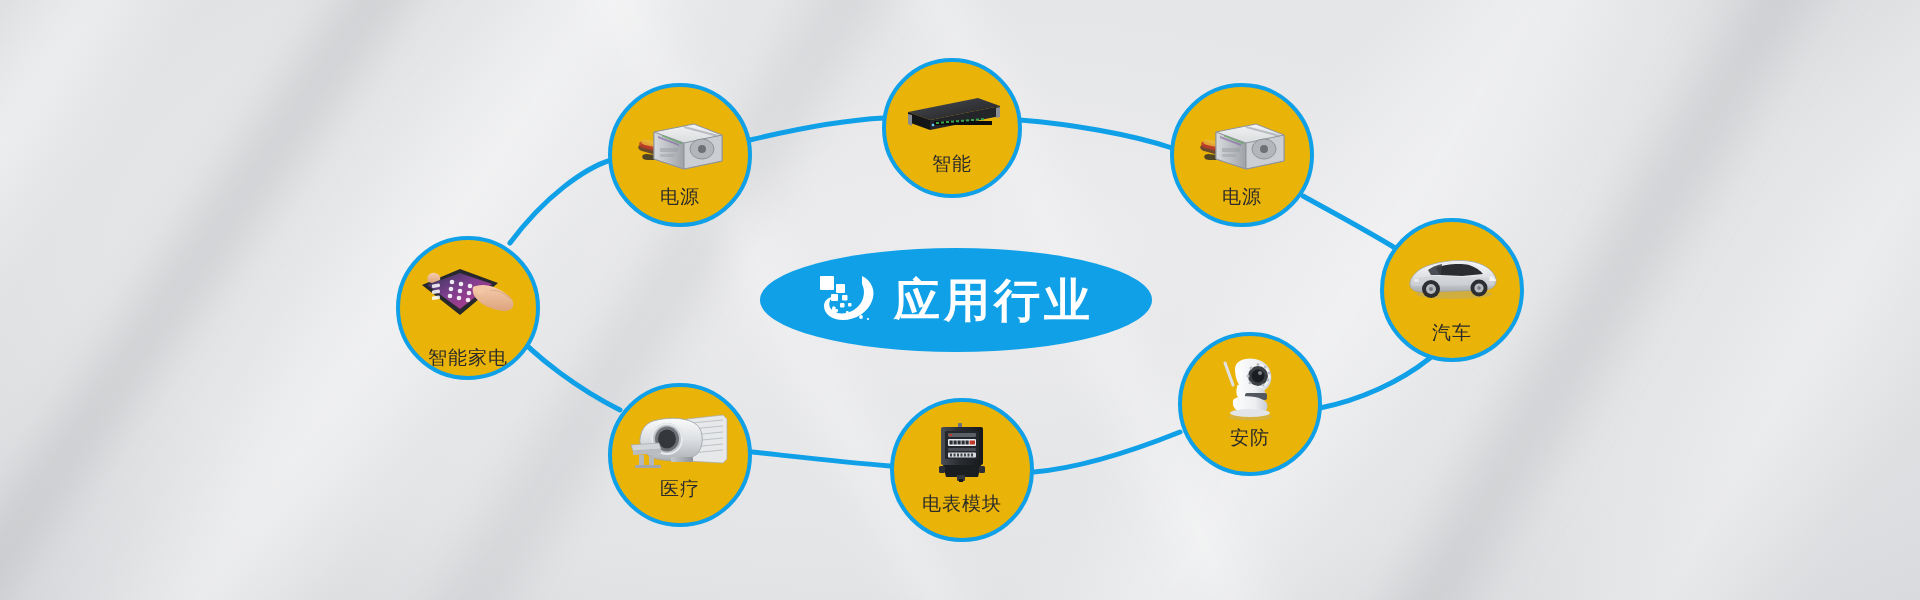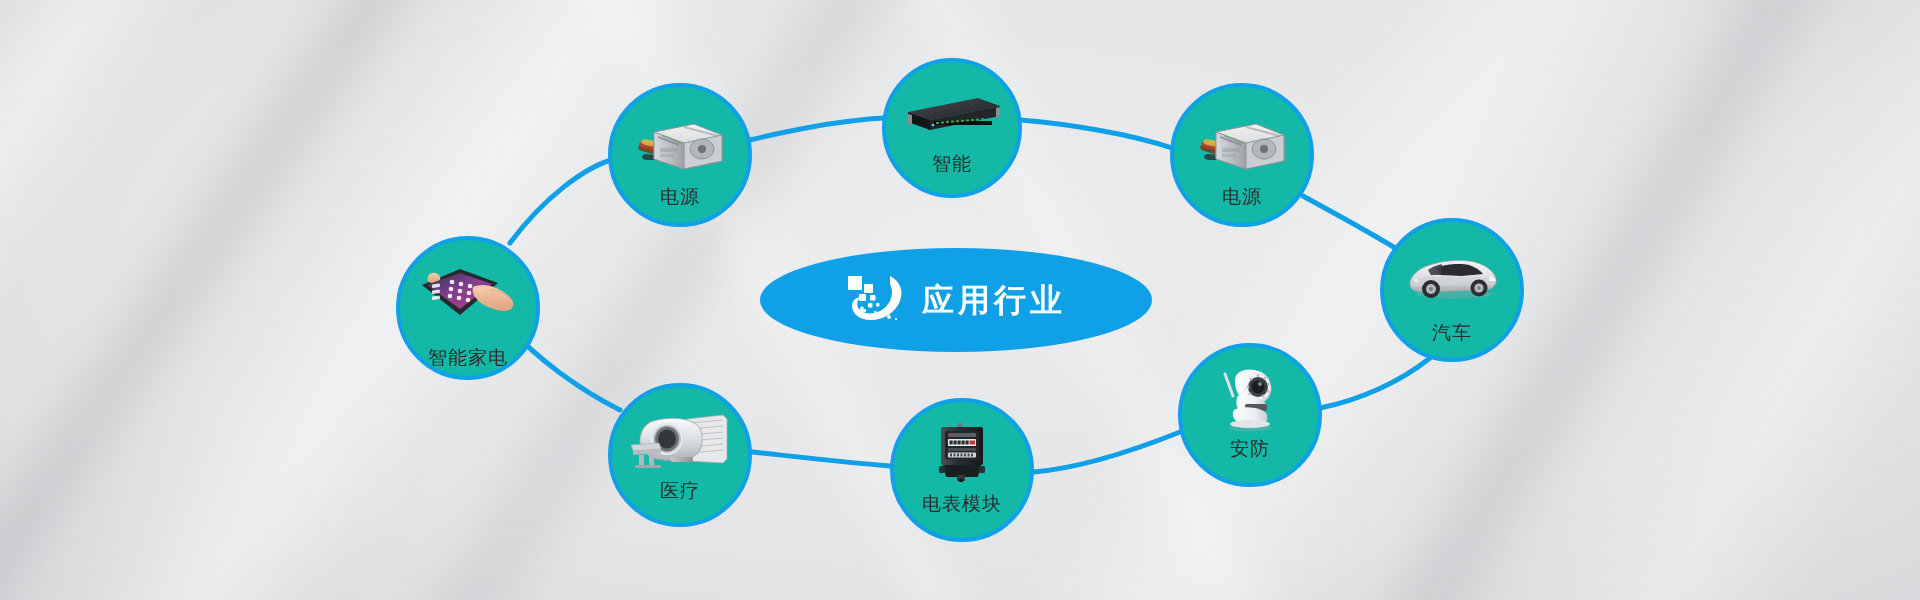--- a/index.html
+++ b/index.html
@@ -25,21 +25,21 @@
     opacity:.55;
   }
 
   
   .layer{ position:absolute; inset:0; width:1920px; height:600px; }
 
   
   .node{
     position:absolute;
     border-radius:50%;
-    background:#14b8a6;
+    background:#eab308;
     border:4px solid #0fa0e8;
     display:flex; flex-direction:column;
     align-items:center; justify-content:flex-start;
     overflow:hidden;
     z-index:5;
   }
   .node-art{
     width:100%;
     display:flex; align-items:center; justify-content:center;
     flex:0 0 auto;
@@ -56,21 +56,21 @@
   .badge{
     position:absolute;
     border-radius:50%;
     background:#0fa0e8;
     display:flex; align-items:center; justify-content:center;
     gap:14px;
     z-index:6;
   }
   .badge-text{
     color:#fff;
-    font-size:32px;
+    font-size:46px;
     font-weight:bold;
     letter-spacing:4px;
     line-height:1;
     white-space:nowrap;
   }
   .badge-logo{ width:62px; height:56px; flex:0 0 auto; }
 </style>
 </head>
 <body>
 
@@ -211,21 +211,21 @@
         <circle cx="79" cy="40" r="8.5" fill="#2c2e32"></circle>
         <circle cx="79" cy="40" r="4.6" fill="#b6babf"></circle>
         <circle cx="79" cy="40" r="1.8" fill="#797d82"></circle>
         <path d="M90 28 C94 29 96 31 96 33 L89 33 Z" fill="#f4f5f6"></path>
         <rect x="14" y="31" width="5" height="3" rx="1.2" fill="#e7e9eb"></rect>
       </svg>
     </div>
     <div class="node-label" style="margin-top:19px;">汽车</div>
   </div>
 
-  <div class="node" style="left:1178px;top:343px;width:144px;height:144px;">
+  <div class="node" style="left:1178px;top:332px;width:144px;height:144px;">
     <div class="node-art" style="margin-top:20px;height:66px;">
       <svg width="78" height="64" viewBox="0 0 78 64">
         <defs>
           <linearGradient id="camG" x1="0" y1="0" x2="1" y2="0">
             <stop offset="0" stop-color="#ffffff"></stop>
               <stop offset="0.65" stop-color="#eceef0"></stop>
             <stop offset="1" stop-color="#c9ccd0"></stop>
           </linearGradient>
         </defs>
         <ellipse cx="39" cy="60" rx="22" ry="3.5" fill="#a9adb2" opacity=".3"></ellipse>
@@ -295,21 +295,21 @@
         <path d="M10 42 L48 42 L45 54 L13 54 Z" fill="#1b1e21"></path>
         <rect x="6" y="43" width="6" height="7" rx="1.5" fill="#2b2e33"></rect>
         <rect x="46" y="43" width="6" height="7" rx="1.5" fill="#2b2e33"></rect>
         <rect x="24" y="52" width="8" height="6" rx="1" fill="#33373c"></rect>
         <rect x="26" y="56" width="4" height="3" fill="#15171a"></rect>
       </svg>
     </div>
     <div class="node-label" style="margin-top:10px;">电表模块</div>
   </div>
 
-  <div class="node" style="left:608px;top:383px;width:144px;height:144px;">
+  <div class="node" style="left:608px;top:383px;width:144px;height:144px;font-family:Liberation Mono, monospace;">
     <div class="node-art" style="margin-top:24px;height:60px;">
       <svg width="106" height="56" viewBox="0 0 106 56">
         <defs>
           <linearGradient id="mriG" x1="0" y1="0" x2="0" y2="1">
             <stop offset="0" stop-color="#fafbfb"></stop>
               <stop offset="0.5" stop-color="#dcdfe2"></stop>
             <stop offset="1" stop-color="#aeb2b7"></stop>
           </linearGradient>
           <linearGradient id="mriS" x1="0" y1="0" x2="1" y2="0">
             <stop offset="0" stop-color="#c5c9cd"></stop>

